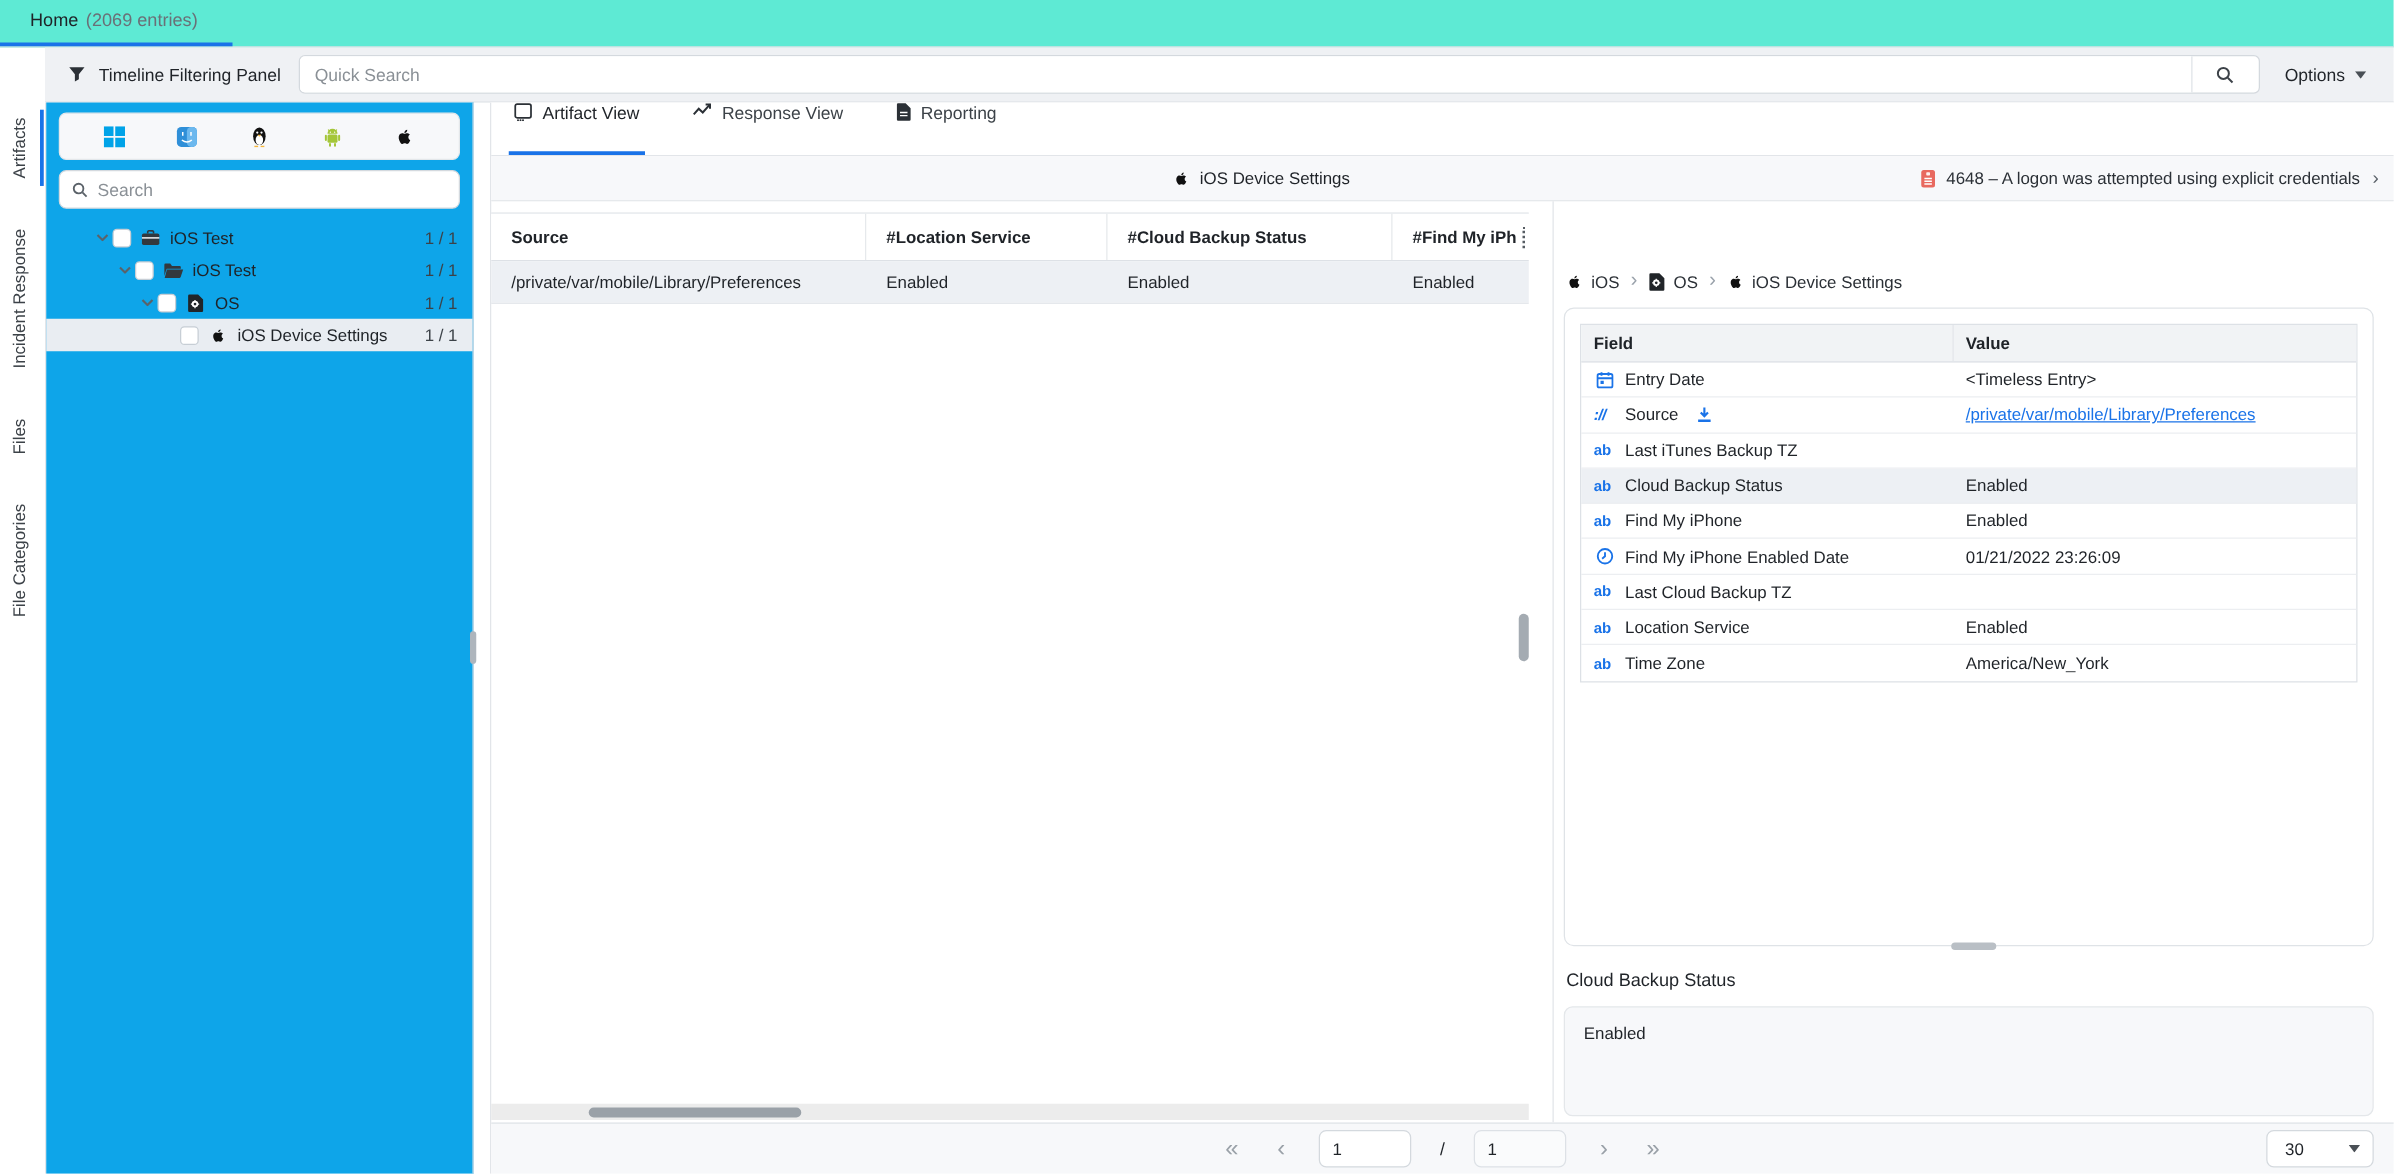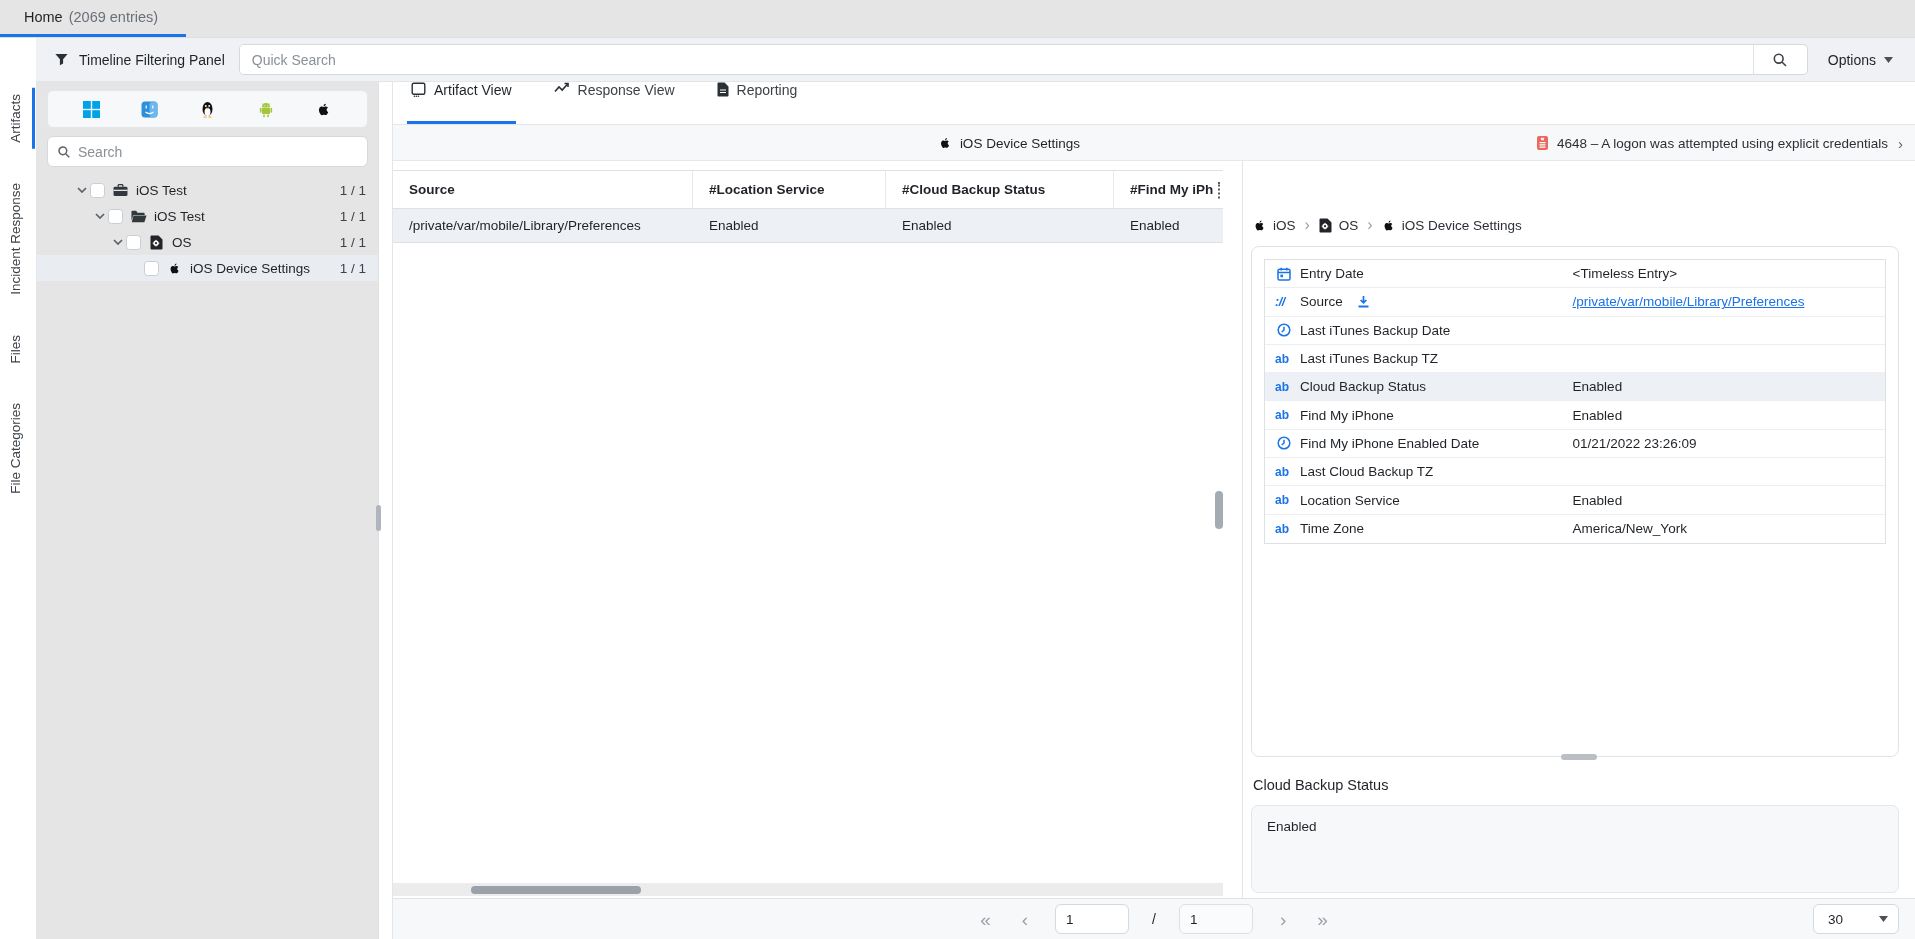--- a/index.html
+++ b/index.html
@@ -1,21 +1,21 @@
 <!DOCTYPE html>
 <html><head>
 <meta charset="utf-8">
 <style>
   * { box-sizing: border-box; margin: 0; padding: 0; }
   html, body { width: 1915px; height: 939px; overflow: hidden; background: #fff;
     font-family: "Liberation Sans", sans-serif; color: #1f2328; }
   .app { width: 1915px; height: 939px; display: flex; flex-direction: column; }
 
   
-  .tabbar { height: 38px; background: #e5e5e5; border-bottom: 1px solid #dde1e6; display: flex; align-items: stretch; flex: none; }
+  .tabbar { height: 38px; background: #5eead4; border-bottom: 1px solid #dde1e6; display: flex; align-items: stretch; flex: none; }
   .home-tab { display: flex; align-items: center; gap: 6px; padding: 0 28px 0 24px; border-bottom: 3px solid #1a73e8; font-size: 14.5px; }
   .home-tab .t1 { color: #1f2328; font-weight: 500; }
   .home-tab .t2 { color: #6a7077; }
 
   
   .toolbar { height: 44px; background: #eff1f4; border-bottom: 1px solid #e2e5e9; display: flex; align-items: center; padding: 0 16px 0 18px; gap: 14px; flex: none; margin-left: 36px; }
   .filter-btn { display: flex; align-items: center; gap: 10px; font-size: 14px; color: #1f2328; cursor: pointer; }
   .qsearch { flex: 1; height: 31px; background: #fff; border: 1px solid #d4d9de; border-radius: 5px; display: flex; align-items: center; overflow: hidden; }
   .qsearch input { flex: 1; border: none; outline: none; height: 100%; padding: 0 12px; font-size: 14px; font-family: inherit; color: #1f2328; }
   .qsearch input::placeholder { color: #8a9096; }
@@ -24,21 +24,21 @@
 
   
   .body { flex: 1; display: flex; min-height: 0; }
 
   
   .vtabs { width: 37px; border-right: 1px solid #e2e5e9; display: flex; flex-direction: column; align-items: center; padding-top: 6px; gap: 28px; flex: none; background: #fff; }
   .vtab { writing-mode: vertical-rl; transform: rotate(180deg); font-size: 13.5px; color: #3c4248; padding: 6px 0; cursor: pointer; line-height: 30px; width: 34px; text-align: center; }
   .vtab.active { border-left: 3px solid #1a73e8; font-weight: 400; }
 
   
-  .sidebar { width: 342px; flex: none; border-right: 1px solid #dde1e6; position: relative; padding-top: 6px; background: #e5e5e5; }
+  .sidebar { width: 342px; flex: none; border-right: 1px solid #dde1e6; position: relative; padding-top: 6px; background: #0ea5e9; }
   .os-iconbar { margin: 2px 10px 8px 10px; height: 38px; background: #f7f8fa; border: 1px solid #e4e7ea; border-radius: 6px; display: flex; align-items: center; justify-content: space-around; padding: 0 14px; }
   .os-iconbar .osic { width: 34px; display: flex; justify-content: center; cursor: pointer; }
   .side-search { margin: 0 10px 10px 10px; height: 31px; border: 1px solid #d4d9de; border-radius: 6px; background: #fff; display: flex; align-items: center; padding: 0 9px; gap: 7px; }
   .side-search input { border: none; outline: none; flex: 1; font-size: 14px; font-family: inherit; color: #1f2328; background: transparent; }
   .side-search input::placeholder { color: #8a9096; }
 
   .tree { font-size: 13.5px; }
   .trow { height: 26px; display: flex; align-items: center; padding-right: 12px; cursor: pointer; }
   .trow.selected { background: #e9edf2; }
   .trow .chev { width: 17px; display: flex; justify-content: center; flex: none; }
@@ -410,20 +410,24 @@
                   <svg width="13" height="15" viewBox="0 0 24 24">
                     <path d="M17.05 12.54c-.03-2.3 1.88-3.4 1.96-3.46-1.07-1.56-2.73-1.77-3.32-1.8-1.41-.14-2.76.83-3.47.83-.71 0-1.82-.81-3-.79-1.54.02-2.96.9-3.75 2.28-1.6 2.77-.41 6.87 1.15 9.12.76 1.1 1.67 2.34 2.86 2.29 1.15-.05 1.58-.74 2.97-.74 1.39 0 1.78.74 2.99.72 1.24-.02 2.02-1.12 2.78-2.22.87-1.27 1.23-2.5 1.25-2.57-.03-.01-2.4-.92-2.42-3.66zM14.75 5.67c.63-.77 1.06-1.83.94-2.9-.91.04-2.01.61-2.66 1.37-.58.68-1.1 1.77-.96 2.81 1.02.08 2.05-.52 2.68-1.28z" fill="#111"></path>
                   </svg>
                 </span>
               <span>iOS Device Settings</span>
             </span>
           </div>
 
           <div class="fields-card">
             <div class="ftable">
+              <div class="fhead">
+                <div class="fh fld">Field</div>
+                <div class="fh val">Value</div>
+              </div>
 
               <div class="frow">
                 <div class="fcell field">
                   <span class="ficon">
                       <svg width="14" height="14" viewBox="0 0 14 14" fill="none" stroke="#1a73e8" stroke-width="1.5">
                         <rect x="1" y="2.2" width="12" height="10.8" rx="1.5"></rect>
                         <path d="M4.2 0.8v2.8M9.8 0.8v2.8M1 5.6h12"></path>
                         <rect x="3.4" y="7.6" width="2.6" height="2.6" fill="#1a73e8" stroke="none"></rect>
                       </svg>
                     </span>
@@ -441,32 +445,20 @@
                         <path d="M6.5 1v6.2M3.6 5l2.9 2.9L9.4 5"></path>
                         <path d="M1.5 11.5h10" stroke-width="2"></path>
                       </svg>
                     </span>
                 </div>
                 <div class="fcell value link">
                     <a>/private/var/mobile/Library/Preferences</a>
                   </div>
               </div>
 
-              <div class="frow">
-                <div class="fcell field">
-                  <span class="ficon">
-                      <svg width="14" height="14" viewBox="0 0 14 14" fill="none" stroke="#1a73e8" stroke-width="1.5">
-                        <circle cx="7" cy="7" r="5.8"></circle>
-                        <path d="M7 3.8V7l-2.3 2"></path>
-                      </svg>
-                    </span>
-                  <span>Last iTunes Backup Date</span>
-                </div>
-                <div class="fcell value"></div>
-              </div>
 
               <div class="frow">
                 <div class="fcell field">
                   <span class="ab-ic">ab</span>
                   <span>Last iTunes Backup TZ</span>
                 </div>
                 <div class="fcell value"></div>
               </div>
 
               <div class="frow selected">

